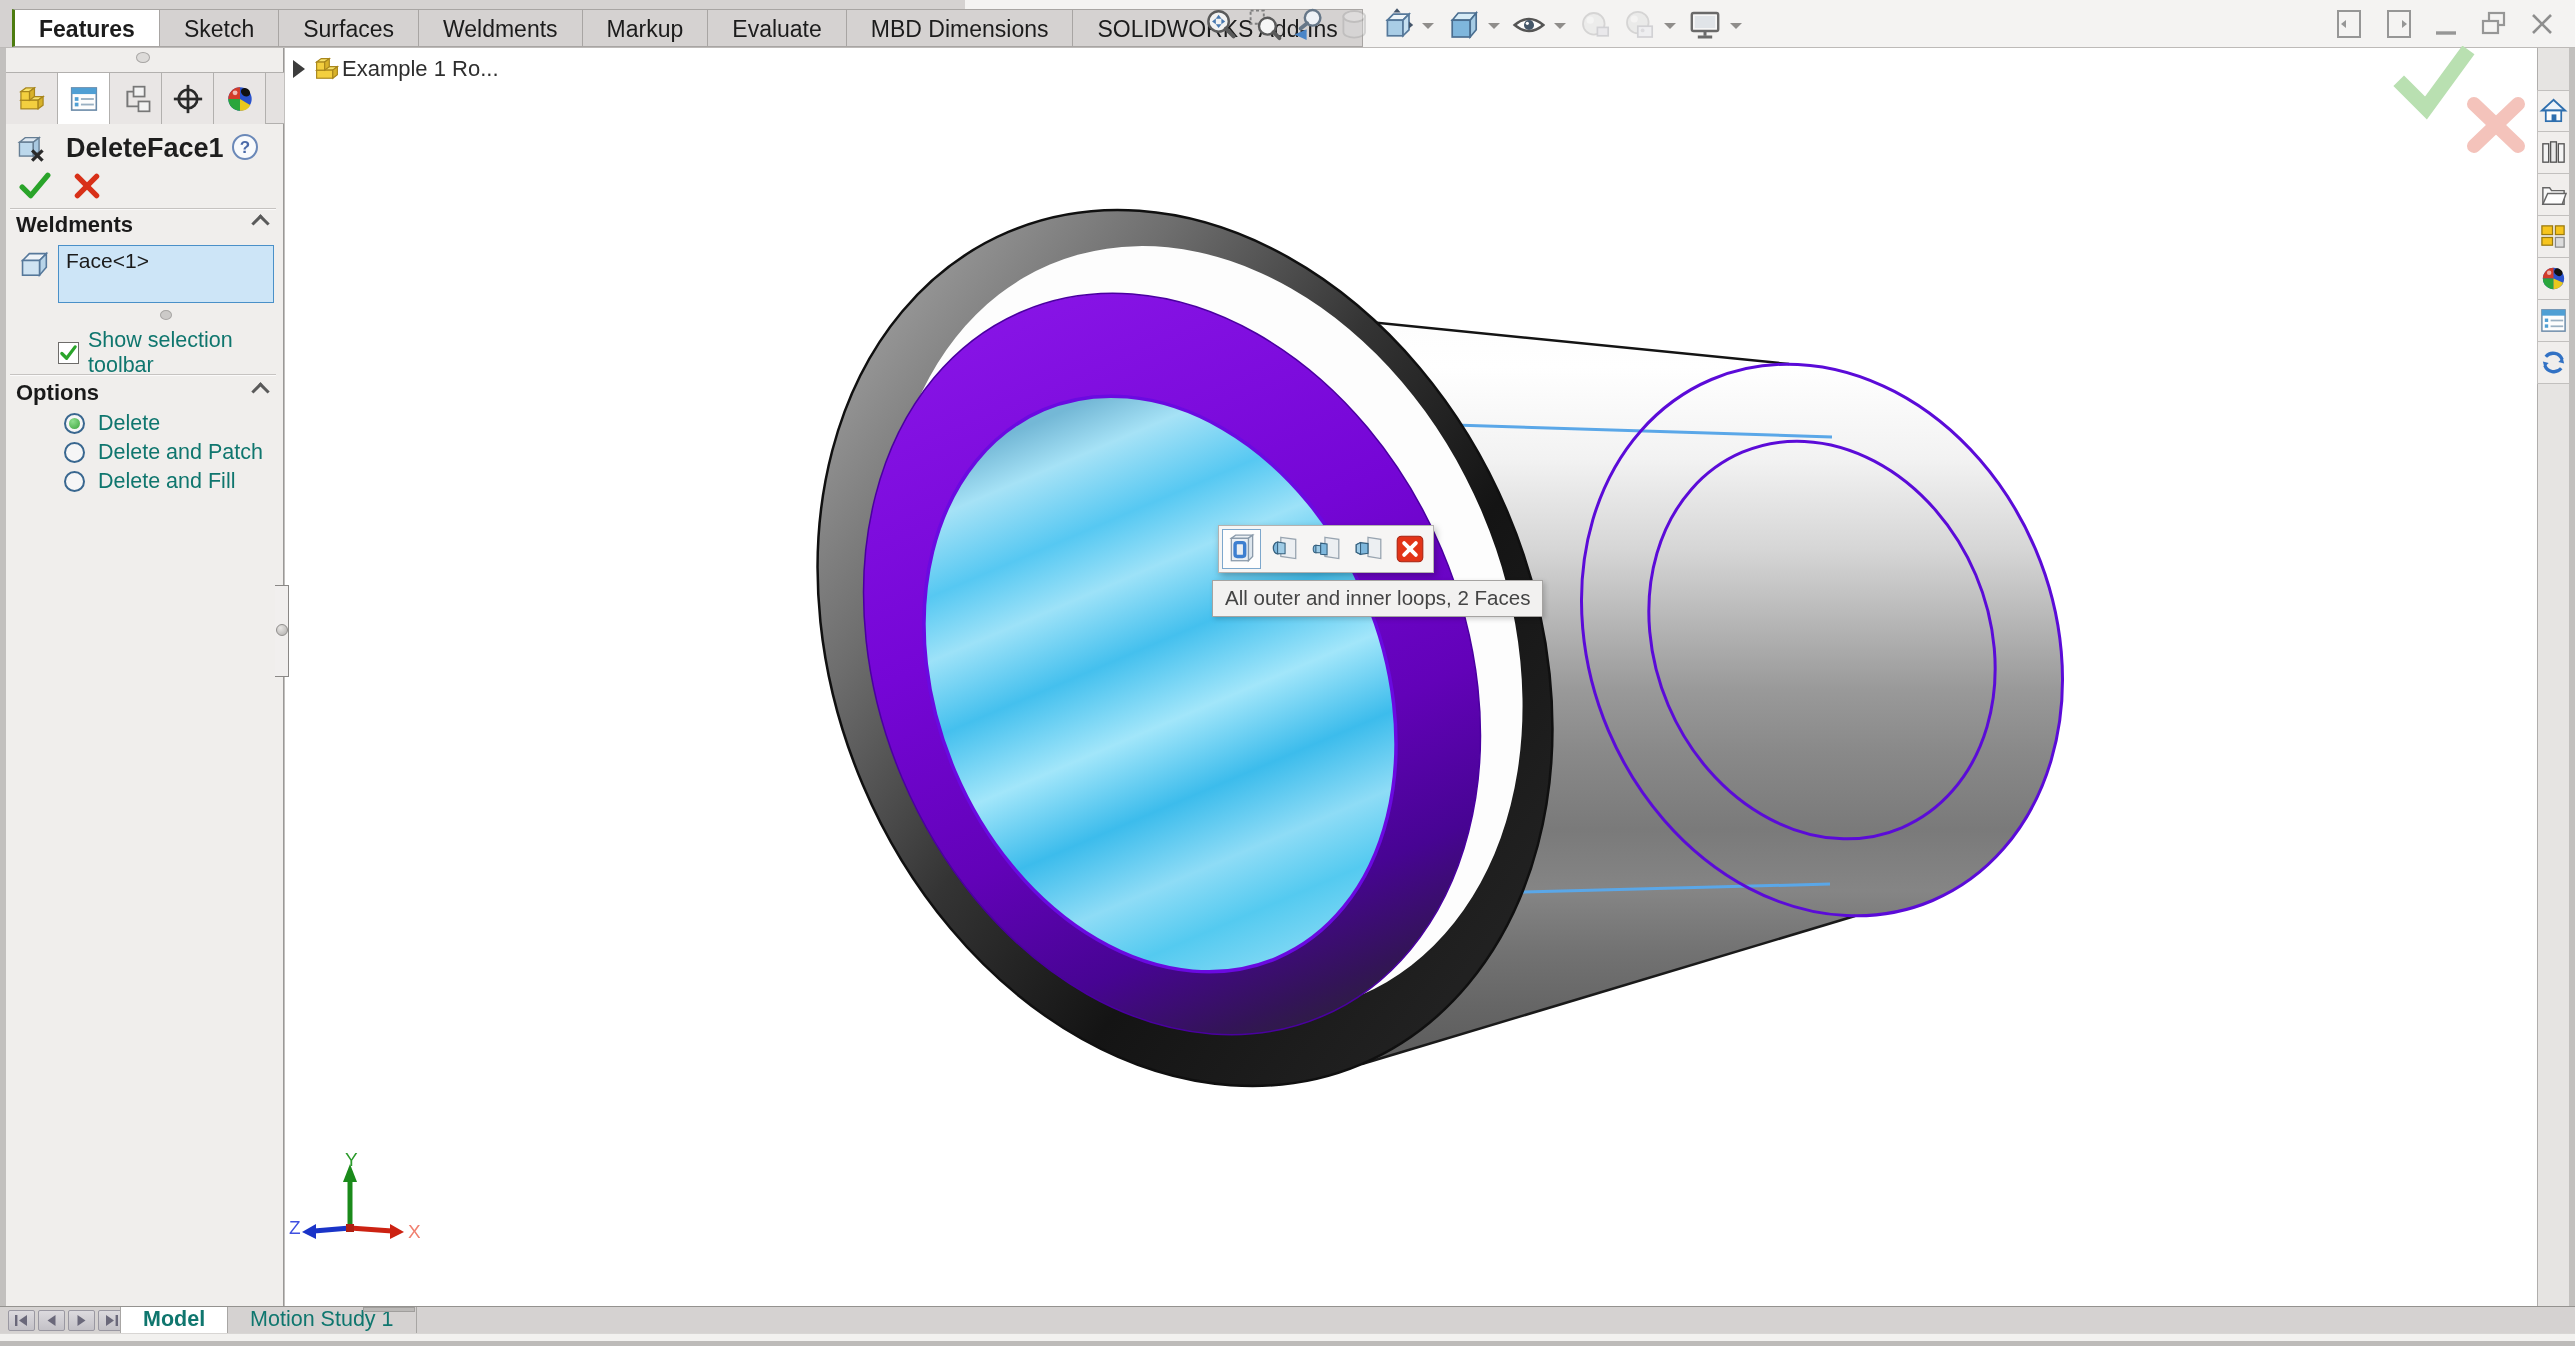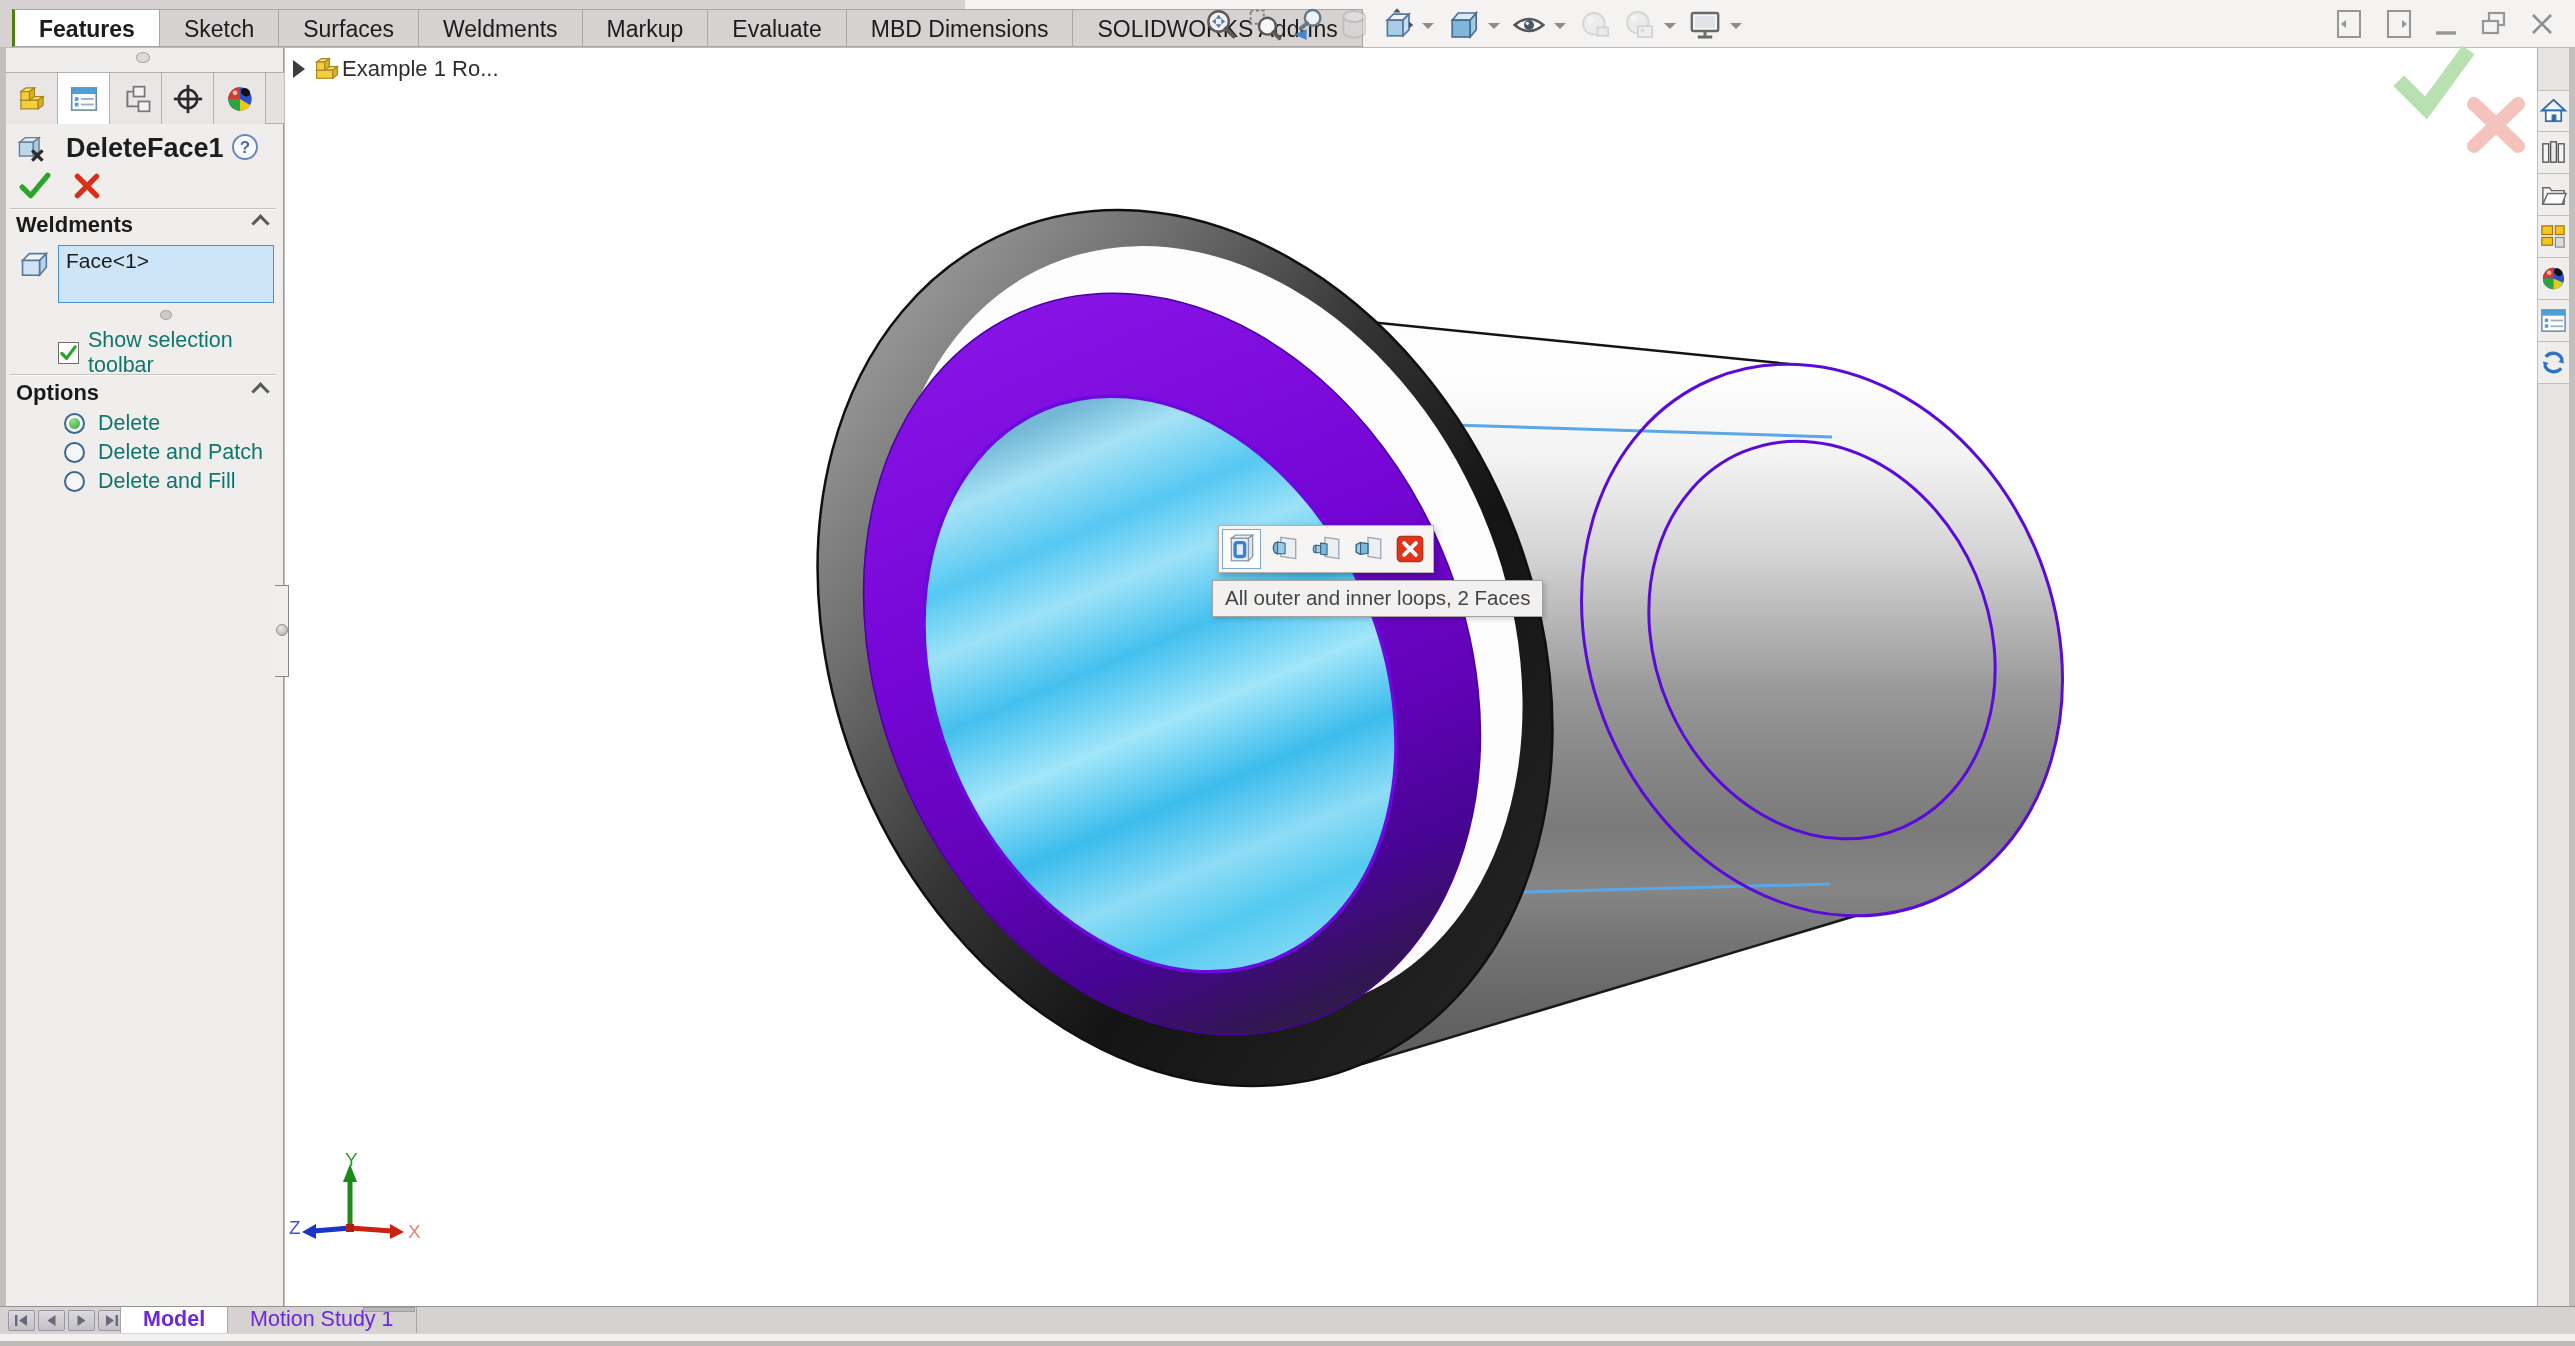--- a/index.html
+++ b/index.html
@@ -98,21 +98,21 @@
   .task-btn svg { width:29px; height:29px; }
 
   
   #bottombar { position:absolute; left:0px; top:1306px; width:2575px; height:27px;
     background:#d5d2d1; border-top:1px solid #94928f; }
   #nav-btns { position:absolute; left:8px; top:3px; display:flex; gap:3px; }
   .nav-btn { width:27px; height:21px; background:linear-gradient(#dcdade,#c3c1c7);
     border:1px solid #9a98a2; border-radius:2px; display:flex; align-items:center; justify-content:center; }
   .nav-btn svg { width:15px; height:11px; }
   #sheet-tabs { position:absolute; left:120px; top:0px; height:26px; display:flex; }
-  .sheet-tab { height:32px; line-height:25px; padding:0 22px; font-size:21.5px; color:#6d28d9;
+  .sheet-tab { height:32px; line-height:25px; padding:0 22px; font-size:21.5px; color:#0f766e;
     border-right:1px solid #a8a6a4; background:#d5d2d1; }
   .sheet-tab.active { background:#ffffff; font-weight:bold; border-left:1px solid #a8a6a4; }
   #tab-splitter { position:absolute; left:363px; top:0px; width:52px; height:5px; background:#bbb9b7; border:1px solid #a09e9c; }
   #statusbar { position:absolute; left:0; top:1333px; width:2575px; height:8px; background:#f2f1ef; border-top:1px solid #d8d6d4; }
   #win-bottom { position:absolute; left:0; top:1341px; width:2575px; height:5px; background:#bdbbb9; }
 </style>
 </head>
 <body>
 
 <div id="topbar">

